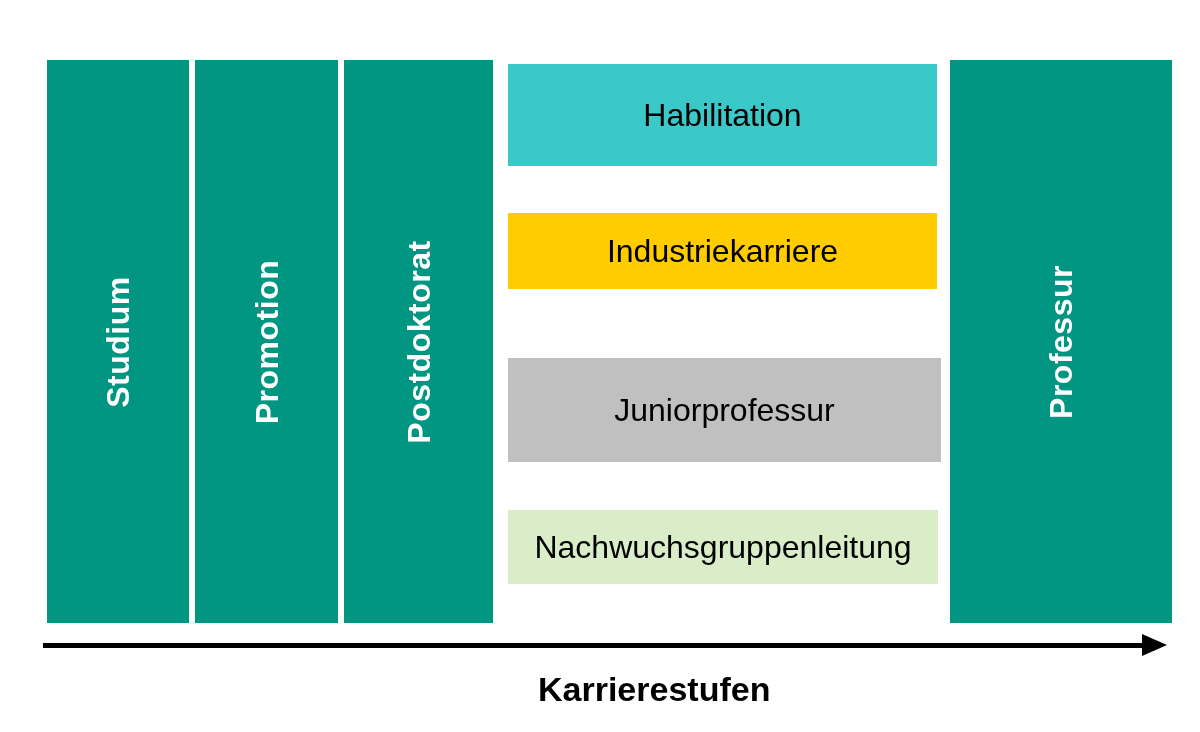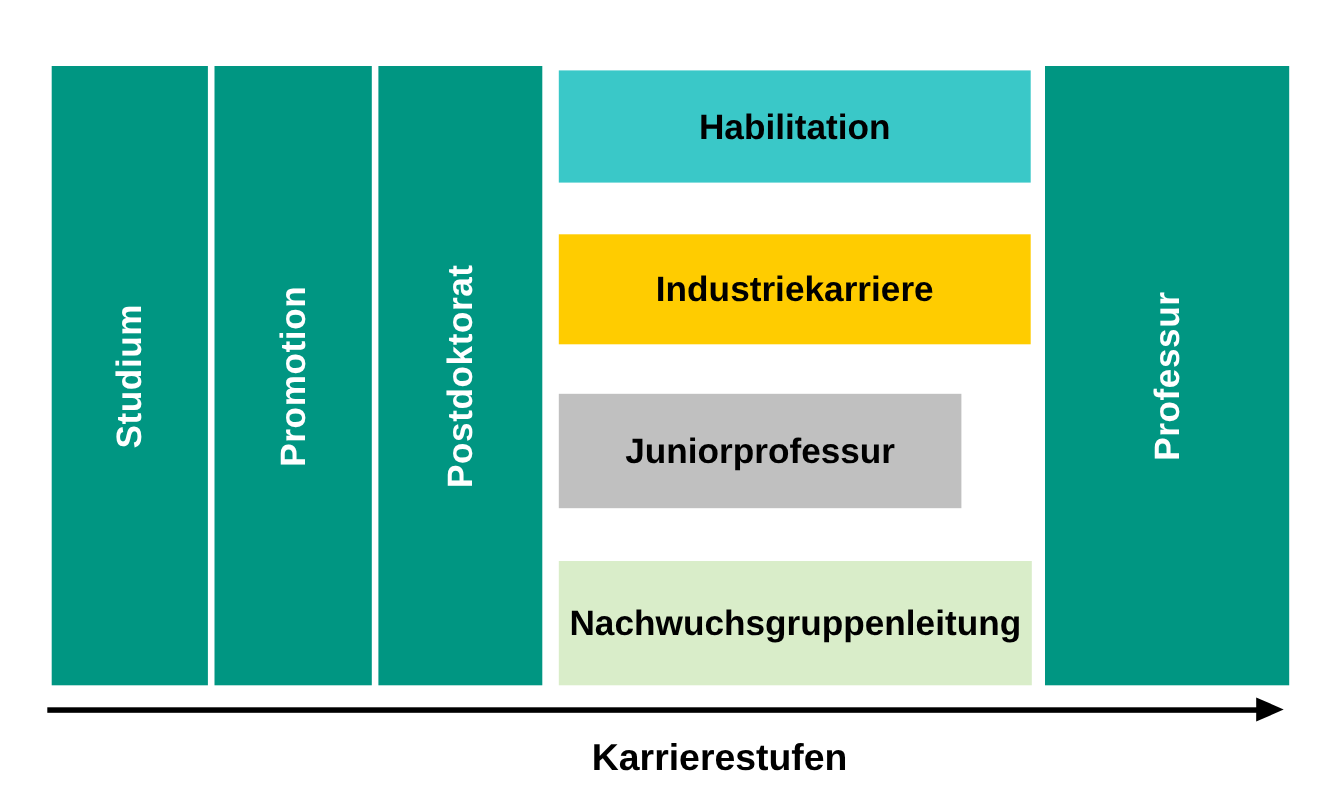--- a/index.html
+++ b/index.html
@@ -41,27 +41,27 @@
     position: absolute;
     left: 508px;
     width: 429px;
     display: flex;
     align-items: center;
     justify-content: center;
   }
   .pathbar .hlabel {
     color: #000000;
     font-size: 32px;
-    font-weight: bold;
+    font-weight: normal;
     white-space: nowrap;
   }
   .path-habilitation  { top: 64px;  height: 102px; }
-  .path-industrie     { top: 213px; height: 100px; }
-  .path-junior        { top: 358px; height: 104px; width: 366px; }
-  .path-nachwuchs     { top: 510px; height: 113px;  width: 430px; }
+  .path-industrie     { top: 213px; height: 76px; }
+  .path-junior        { top: 358px; height: 104px; width: 433px; }
+  .path-nachwuchs     { top: 510px; height: 74px;  width: 430px; }
   
   .axis-line {
     position: absolute;
     left: 43px;
     top: 643px;
     width: 1102px;
     height: 5px;
     background: #000000;
   }
   .axis-head {

